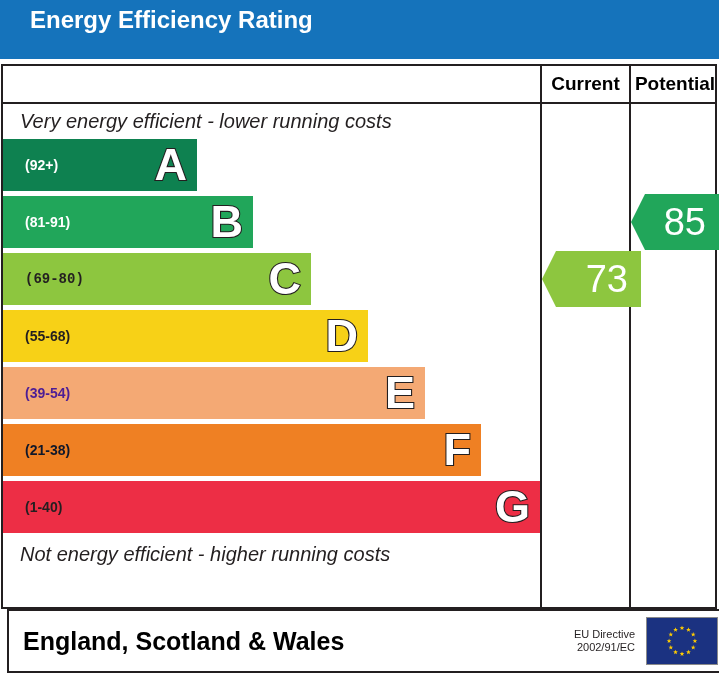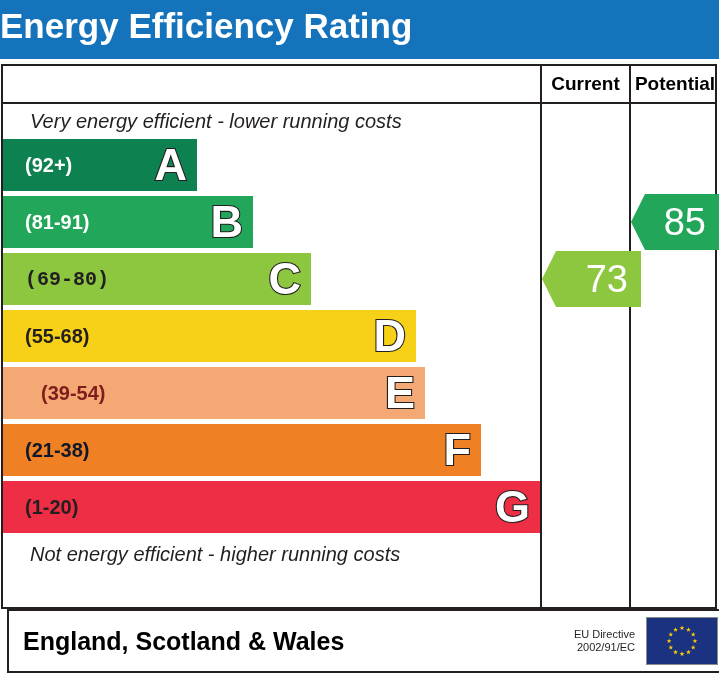--- a/index.html
+++ b/index.html
@@ -23,23 +23,23 @@
   
   .titlebar {
     position: absolute;
     left: 0; top: 0;
     width: 719px;
     height: 59px;
     background: #1573bb;
   }
   .titlebar .title {
     position: absolute;
-    left: 0;
+    left: 30px;
     top: 6px;
-    font-size: 35px;
+    font-size: 24px;
     font-weight: bold;
     color: #ffffff;
     letter-spacing: 0px;
     white-space: nowrap;
   }
 
   
   .frame {
     position: absolute;
     left: 1px;
@@ -90,21 +90,21 @@
   .caption {
     position: absolute;
     left: 0;
     width: 537px;
     height: 34px;
     display: flex;
     align-items: center;
     font-size: 20px;
     font-style: italic;
     color: #231f20;
-    padding-left: 27px;
+    padding-left: 17px;
     box-sizing: border-box;
     white-space: nowrap;
   }
   .caption.top    { top: 38px; }
   .caption.bottom { top: 471px; }
 
   
   .bands {
     position: absolute;
     left: 0;
@@ -115,21 +115,21 @@
   .band {
     position: absolute;
     left: 0;
     height: 52px;
   }
   .band .range {
     position: absolute;
     left: 22px;
     top: 50%;
     transform: translateY(-50%);
-    font-size: 20px;
+    font-size: 14px;
     font-weight: bold;
     white-space: nowrap;
   }
   .band .letter {
     position: absolute;
     right: 10px;
     top: 50%;
     transform: translateY(-52%);
     font-size: 45px;
     font-weight: bold;
@@ -227,34 +227,34 @@
           <span class="letter">A</span>
         </div>
         <div class="band" style="top: 57px; width: 250px; height: 52px; background: rgb(33, 166, 90);">
           <span class="range" style="color: rgb(255, 255, 255);">(81-91)</span>
           <span class="letter">B</span>
         </div>
         <div class="band" style="top: 114px; width: 308px; height: 52px; background: rgb(141, 198, 63);">
           <span class="range" style="color: rgb(35, 31, 32); font-family: Liberation Mono, monospace;">(69-80)</span>
           <span class="letter">C</span>
         </div>
-        <div class="band" style="top: 171px; width: 365px; height: 52px; background: rgb(247, 209, 23); padding-left: 48px;">
+        <div class="band" style="top: 171px; width: 365px; height: 52px; background: rgb(247, 209, 23);">
           <span class="range" style="color: rgb(35, 31, 32);">(55-68)</span>
           <span class="letter">D</span>
         </div>
         <div class="band" style="top: 228px; width: 422px; height: 52px; background: rgb(244, 169, 116);">
-          <span class="range" style="color: #7f1d1d; margin-left: 16px;">(39-54)</span>
+          <span class="range" style="color: #4c1d95;">(39-54)</span>
           <span class="letter">E</span>
         </div>
         <div class="band" style="top: 285px; width: 478px; height: 52px; background: rgb(239, 128, 35);">
           <span class="range" style="color: #0f172a;">(21-38)</span>
           <span class="letter">F</span>
         </div>
         <div class="band" style="top: 342px; width: 537px; height: 52px; background: rgb(237, 46, 69);">
-          <span class="range" style="color: rgb(35, 31, 32);">(1-20)</span>
+          <span class="range" style="color: rgb(35, 31, 32);">(1-40)</span>
           <span class="letter">G</span>
         </div>
       </div>
 
     <div class="caption bottom">Not energy efficient - higher running costs</div>
 
     <div id="markers-container">
         <div class="marker" style="left: 539px; width: 99px; top: 185px; background: rgb(141, 198, 63);">73</div>
         <div class="marker" style="left: 628px; width: 88px; top: 128px; background: rgb(33, 166, 90);">85</div>
       </div>

